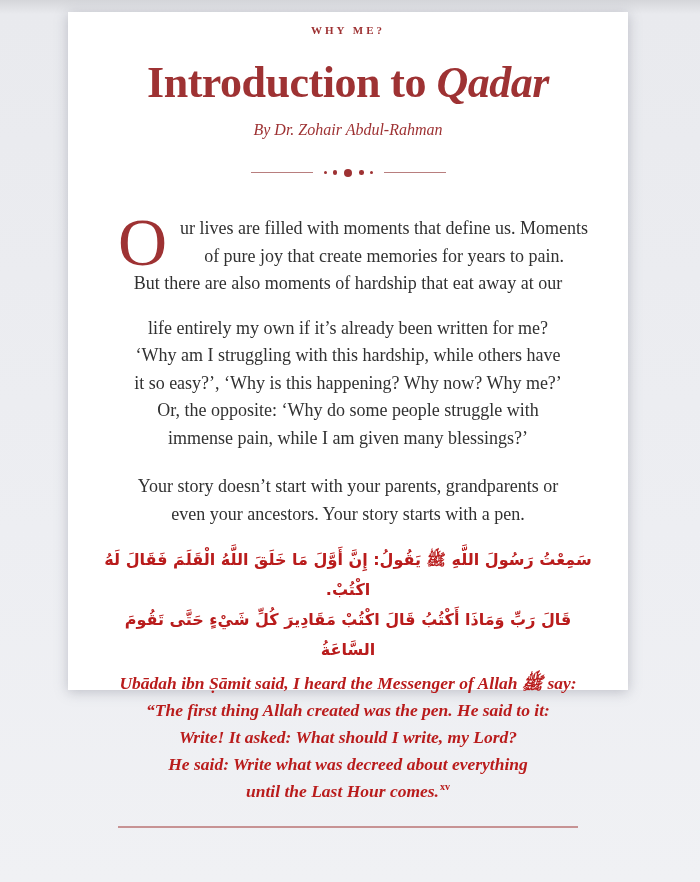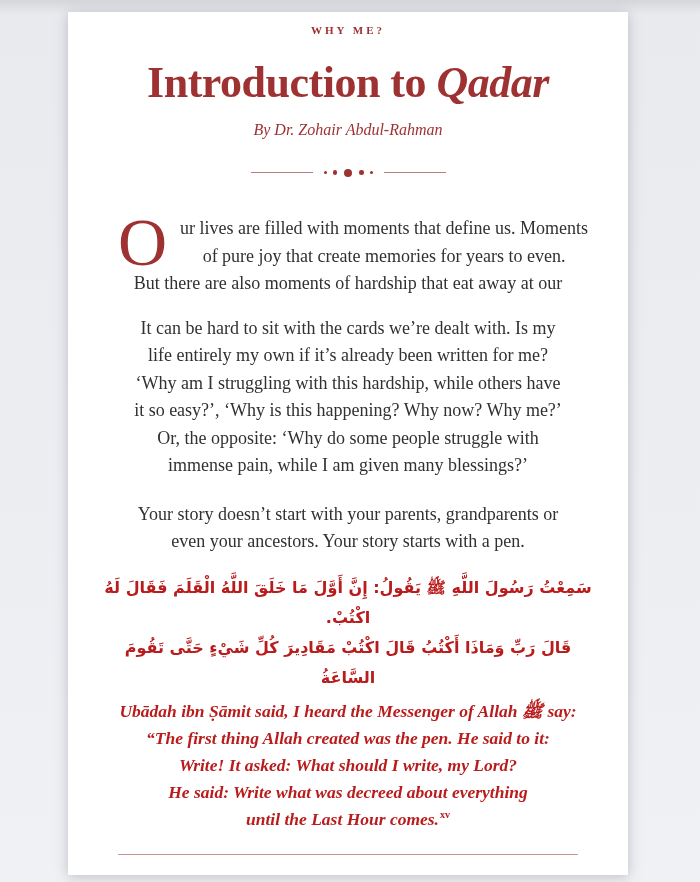--- a/index.html
+++ b/index.html
@@ -2,21 +2,21 @@
 <html><head>
 <meta charset="utf-8">
 <style>
   html,body{margin:0;padding:0;}
   body{
     width:700px;height:882px;position:relative;overflow:hidden;
     background:linear-gradient(#d5d6da 0px,#e9eaee 14px,#edeef2 60%,#f0f1f4 100%);
     font-family:"Liberation Serif", serif;
   }
   .page{
-    position:absolute;left:68px;top:12px;width:560px;height:863px;
+    position:absolute;left:68px;top:12px;width:560px;height:678px;
     background:#ffffff;box-sizing:border-box;padding:10px 36px 0;
     box-shadow:0 2px 12px rgba(110,112,130,0.38);
   }
   .running-head{
     text-align:center;color:#9e3233;font-size:11px;font-weight:bold;
     letter-spacing:3px;margin-top:2px;line-height:13px;
   }
   .chapter-title{
     margin-top:21px;text-align:center;color:#9e3233;font-weight:bold;
     font-size:44px;line-height:50px;white-space:nowrap;letter-spacing:-0.5px;
@@ -74,26 +74,25 @@
     <span class="dot d3"></span>
     <span class="dot d2"></span>
     <span class="dot d1"></span>
     <span class="sp"></span>
     <span class="orn-line"></span>
   </div>
 
   <div class="para p1">
     <span class="dropcap">O</span>
     <div class="line">ur lives are filled with moments that define us. Moments</div>
-    <div class="line">of pure joy that create memories for years to even.</div>
+    <div class="line">of pure joy that create memories for years to pain.</div>
     <div class="line">But there are also moments of hardship that eat away at our</div>
   </div>
 
   <div class="para p2">
-    <div class="line">It can be hard to sit with the cards we’re dealt with. Is my</div>
     <div class="line">life entirely my own if it’s already been written for me?</div>
     <div class="line">‘Why am I struggling with this hardship, while others have</div>
     <div class="line">it so easy?’, ‘Why is this happening? Why now? Why me?’</div>
     <div class="line">Or, the opposite: ‘Why do some people struggle with</div>
     <div class="line">immense pain, while I am given many blessings?’</div>
   </div>
 
   <div class="para p3">
     <div class="line">Your story doesn’t start with your parents, grandparents or</div>
     <div class="line">even your ancestors. Your story starts with a pen.</div>

